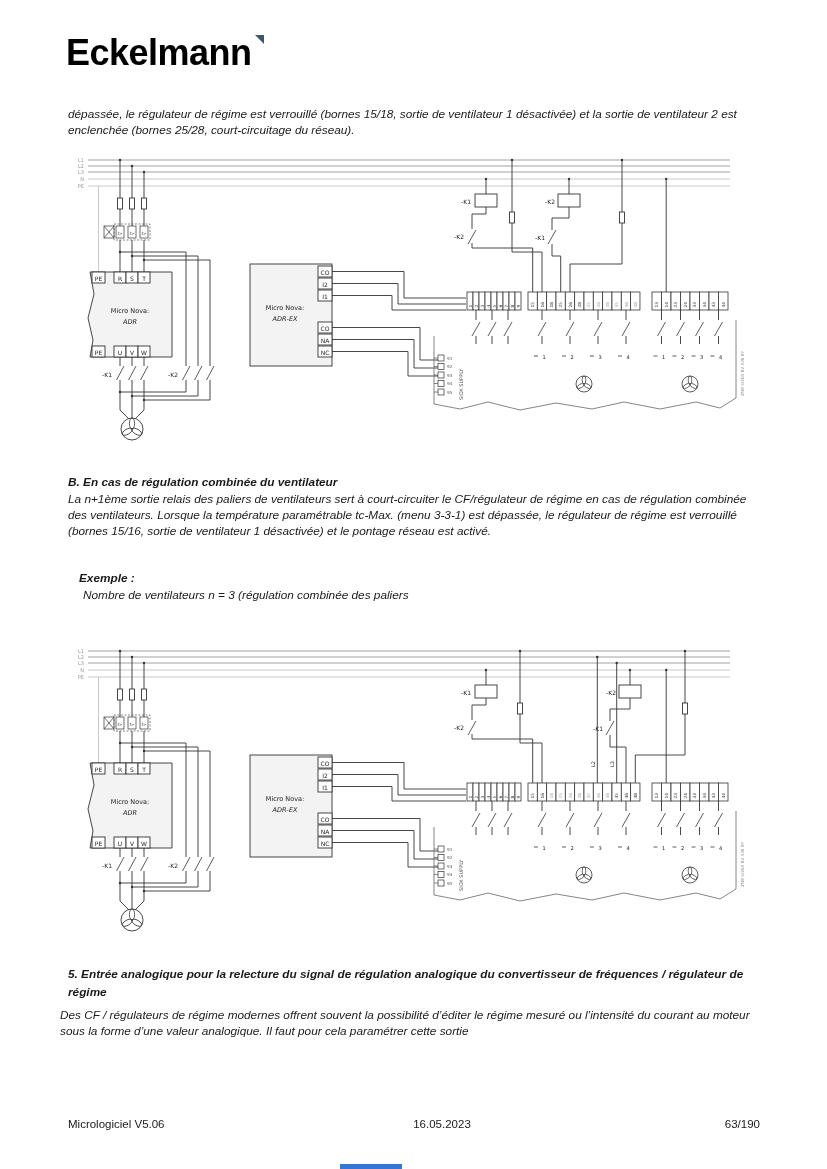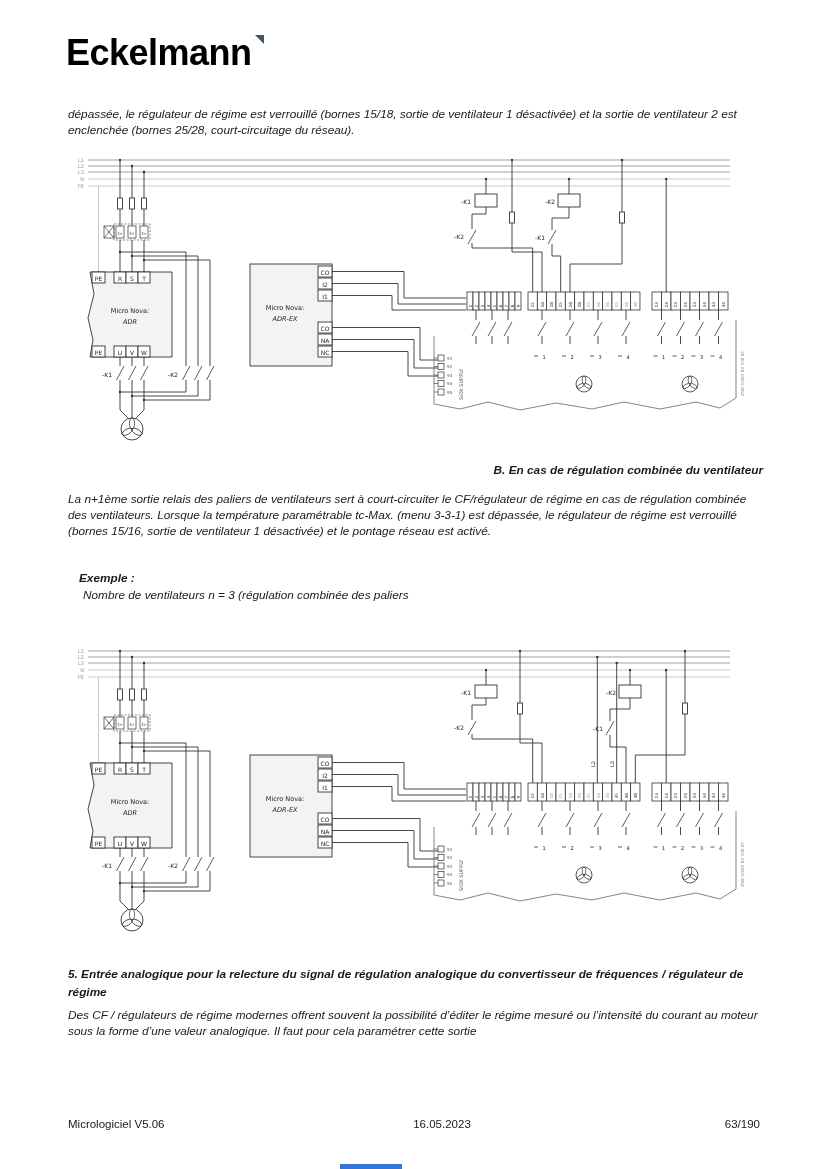--- a/index.html
+++ b/index.html
@@ -8,26 +8,26 @@
     font-family:"Liberation Sans", sans-serif;color:#1a1a1a;overflow:hidden;
   }
   .abs{position:absolute;}
   .logo{left:66px;top:32px;font-size:36px;font-weight:bold;color:#000000;letter-spacing:-0.5px;white-space:nowrap;}
   .logo-tri{display:inline-block;width:0;height:0;border-top:9px solid #41556b;border-left:9px solid transparent;vertical-align:top;margin-left:3px;margin-top:3px;}
   .body-text{font-size:11.8px;line-height:16px;width:695px;font-style:italic;}
   .bold{font-weight:bold;}
   #intro{left:68px;top:106px;}
   #diag1wrap{left:68px;top:152px;width:690px;height:300px;}
   #diag2wrap{left:68px;top:643px;width:690px;height:300px;}
-  #sectionBHeading{left:68px;top:462px;text-align:right;}
+  #sectionBHeading{left:68px;top:474px;}
   #sectionBPara{left:68px;top:491px;}
   #exampleLabel{left:52px;top:570px;margin-left:27px;}
   #exLines{left:83px;top:587px;}
   #section5Heading{left:68px;top:966px;line-height:17.5px;width:690px;}
-  #section5Para{left:68px;top:1007px;}
+  #section5Para{left:60px;top:1007px;}
   .footer{left:68px;top:1118px;width:692px;font-size:11.5px;}
   .footer .c{position:absolute;left:0;width:692px;text-align:center;margin-left:28px;}
   .footer .r{position:absolute;right:0;}
   .footer .l{position:absolute;left:0;}
   #blueBar{left:340px;top:1164px;width:62px;height:5px;background:#3575d3;}
   svg{display:block;}
 </style>
 </head>
 <body>
 

